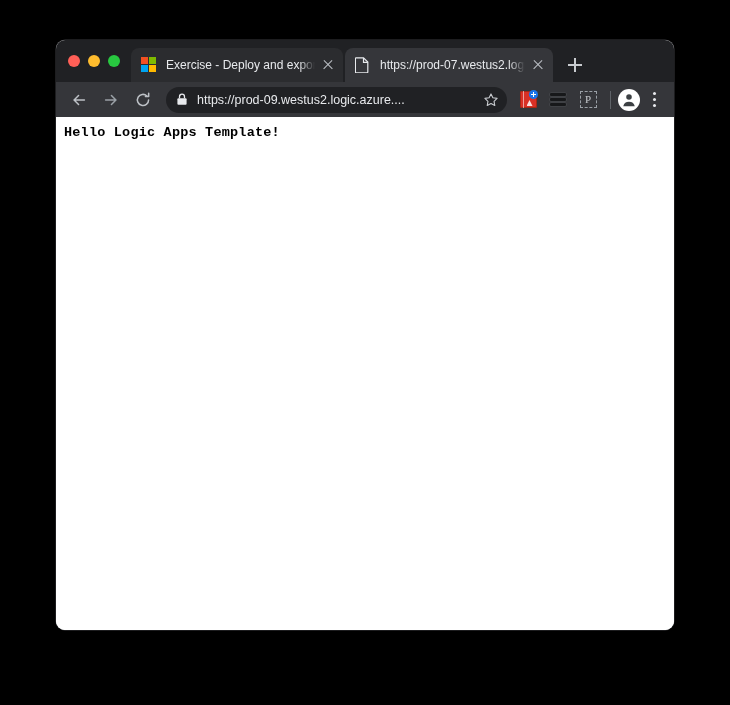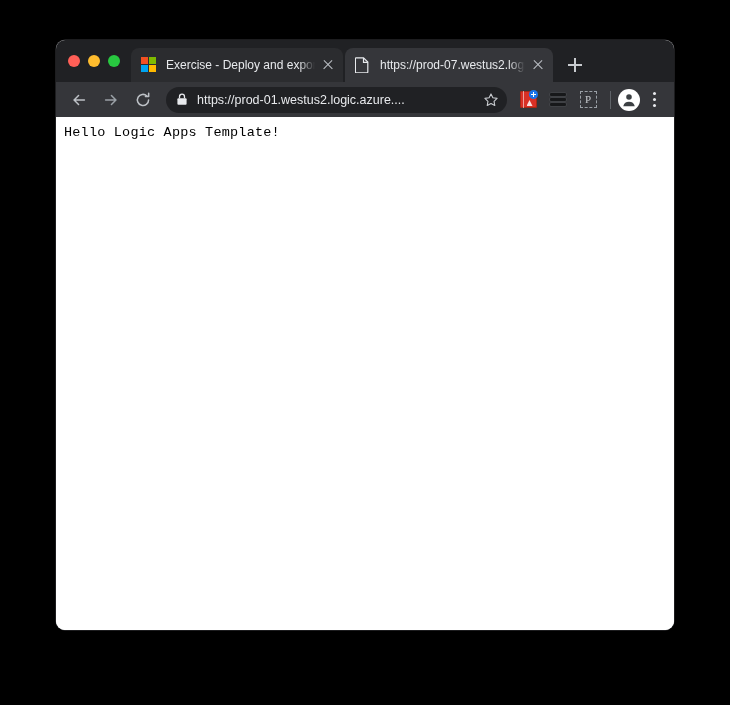--- a/index.html
+++ b/index.html
@@ -300,21 +300,21 @@
   
   #page-content {
     background: #ffffff;
     height: calc(100% - 77px);
     padding: 8px 8px 0 8px;
     box-sizing: border-box;
   }
   #page-heading {
     font-family: "Liberation Mono", "DejaVu Sans Mono", monospace;
     font-size: 13.5px;
-    font-weight: normal;
+    font-weight: bold;
     color: #000000;
     margin: 0;
     letter-spacing: 0.2px;
   }
 </style>
 </head>
 <body>
 
 <div id="browser-window">
 
@@ -374,21 +374,21 @@
       </svg>
     </div>
 
     <div id="omnibox">
       <span id="lock-icon">
         <svg width="12" height="13" viewBox="0 0 12 13" aria-hidden="true">
           <rect x="1.4" y="5.2" width="9.2" height="6.6" rx="1" fill="#e8eaed"></rect>
           <path d="M3.5 5.2 V3.7 a2.5 2.5 0 0 1 5 0 V5.2" fill="none" stroke="#e8eaed" stroke-width="1.3"></path>
         </svg>
       </span>
-      <span id="url-text" title="https://prod-07.westus2.logic.azure....">https://prod-01.westus2.logic.azure....</span>
+      <span id="url-text" title="https://prod-07.westus2.logic.azure....">https://prod-09.westus2.logic.azure....</span>
       <span id="bookmark-star">
         <svg width="16" height="16" viewBox="0 0 20 20" aria-hidden="true">
           <path d="M10 2.4 l2.35 4.77 5.26 0.77 -3.8 3.71 0.9 5.24 -4.71 -2.48 -4.71 2.48 0.9 -5.24 -3.8 -3.71 5.26 -0.77 z" fill="none" stroke="#c8cbcf" stroke-width="1.4" stroke-linejoin="round"></path>
         </svg>
       </span>
     </div>
 
     <div class="ext-btn">
       <span id="ext-red-inner"></span>
       <span id="ext-red-badge"></span>

